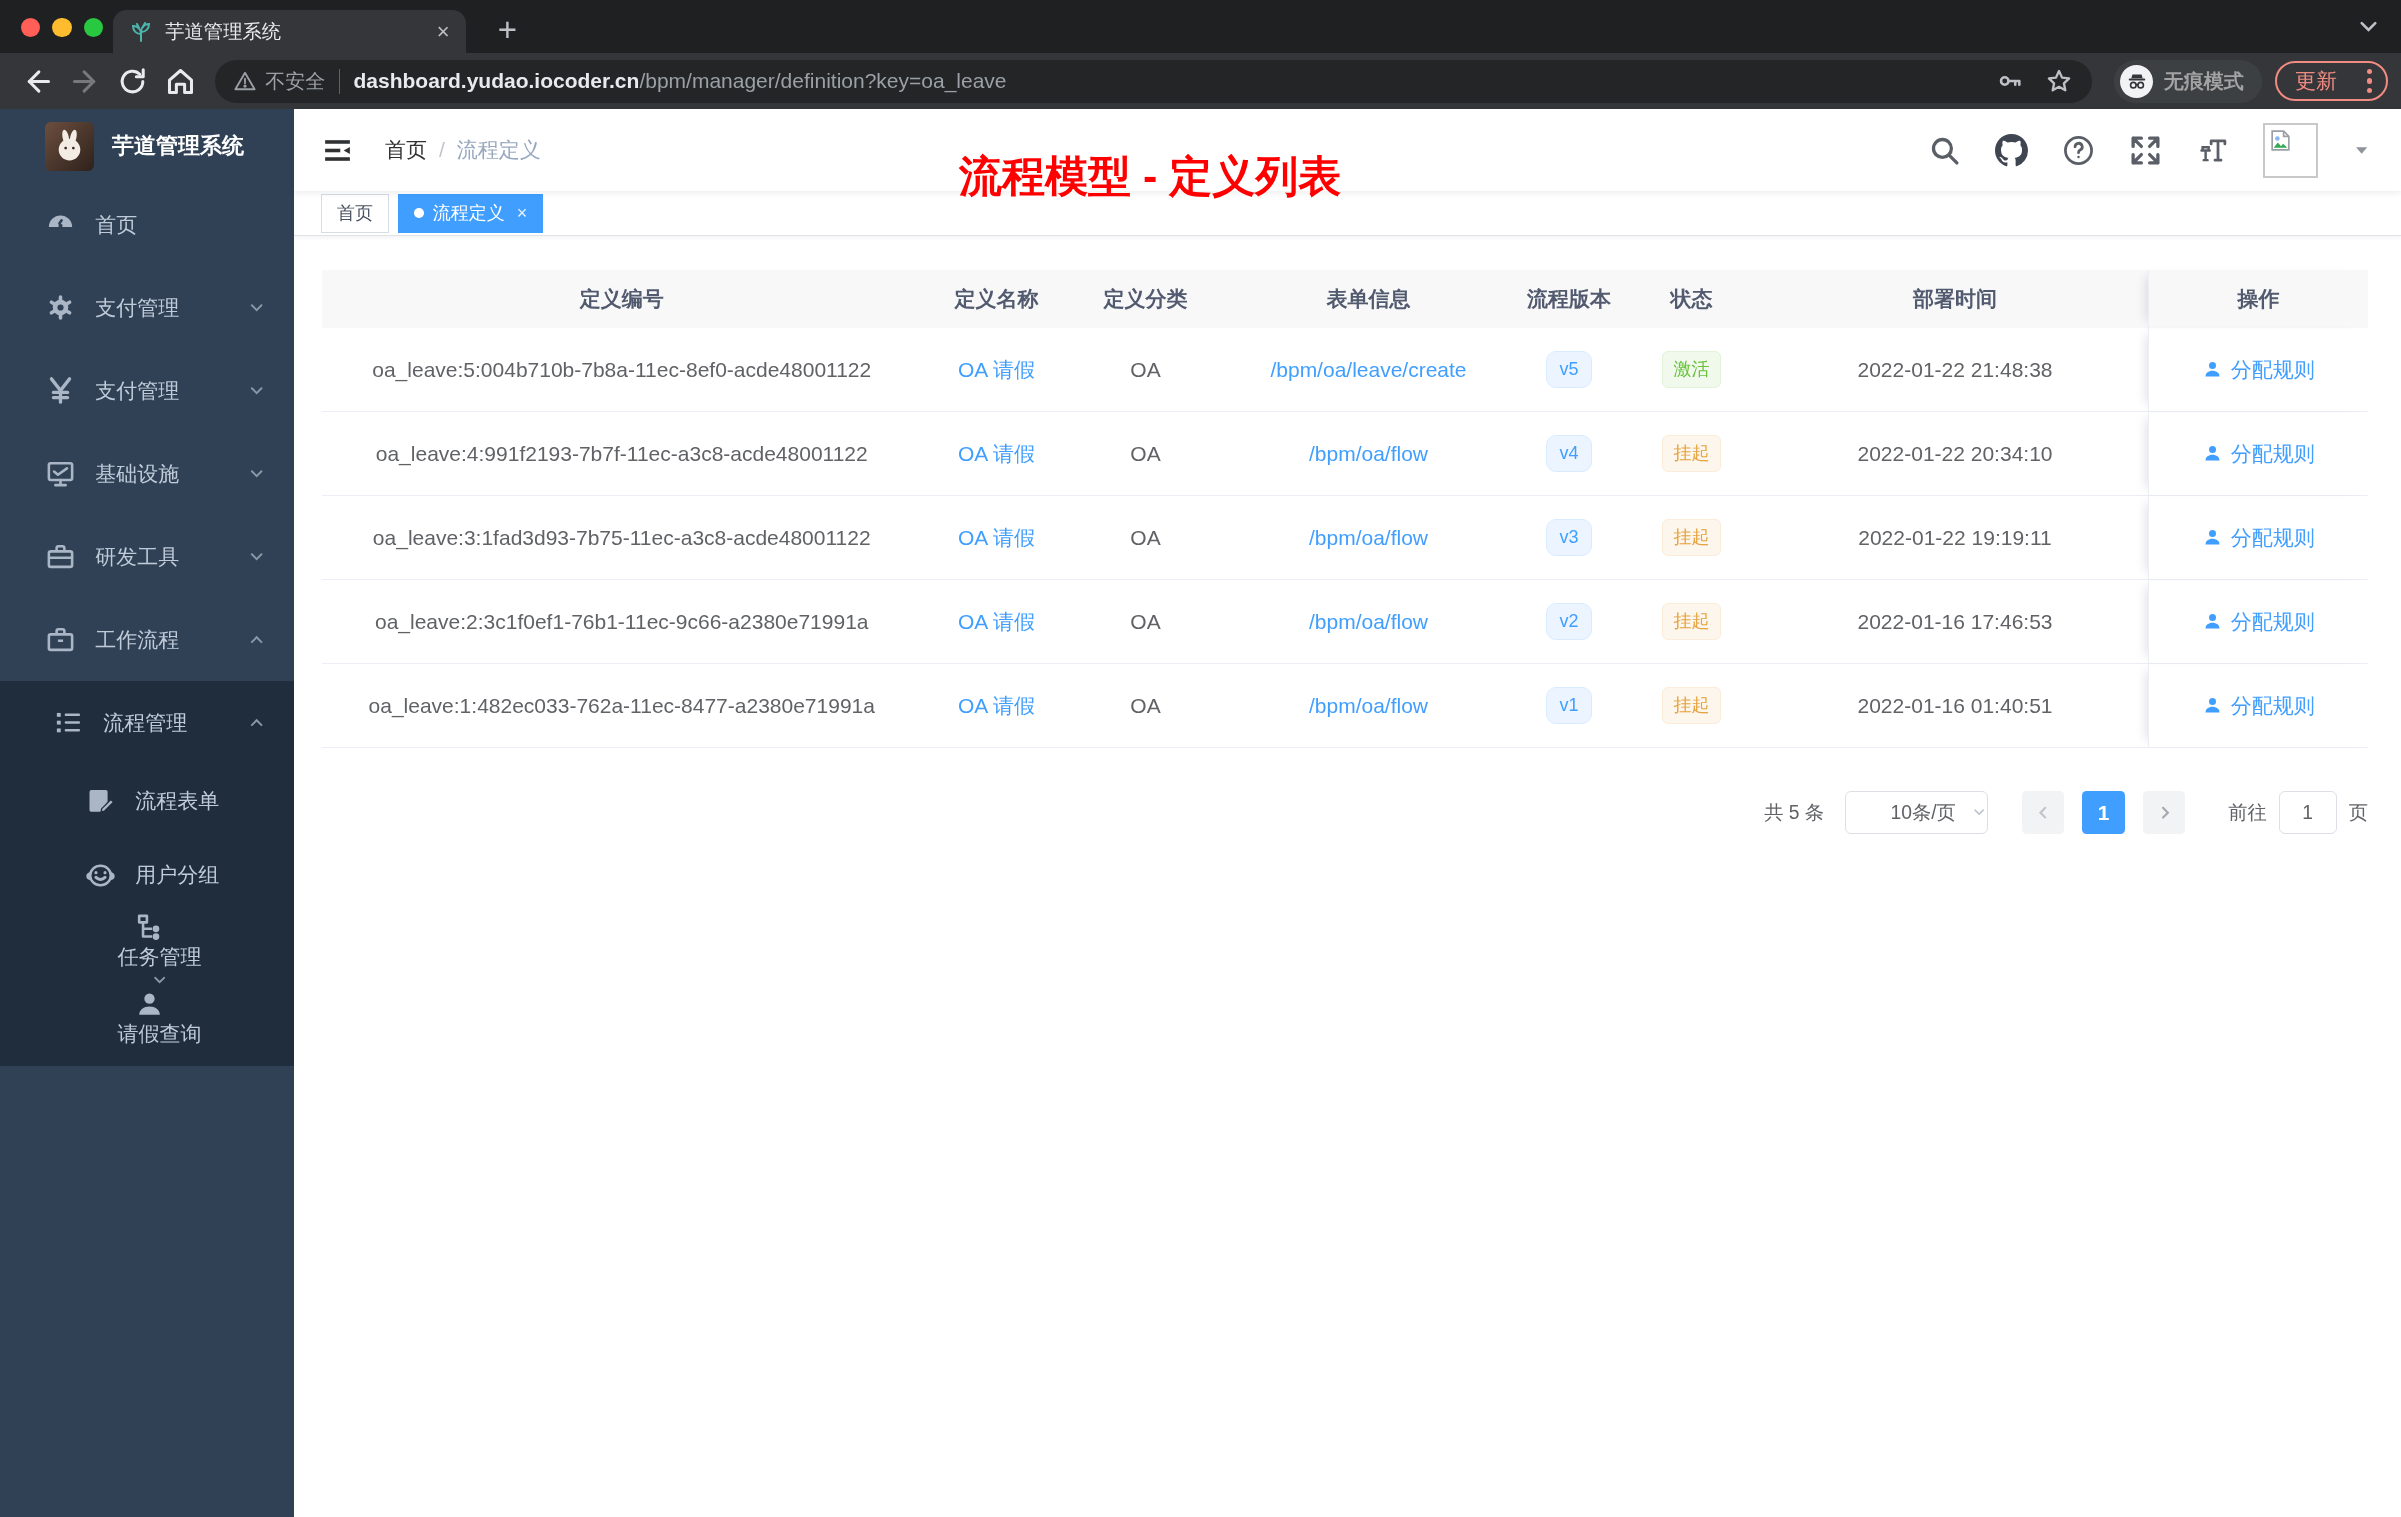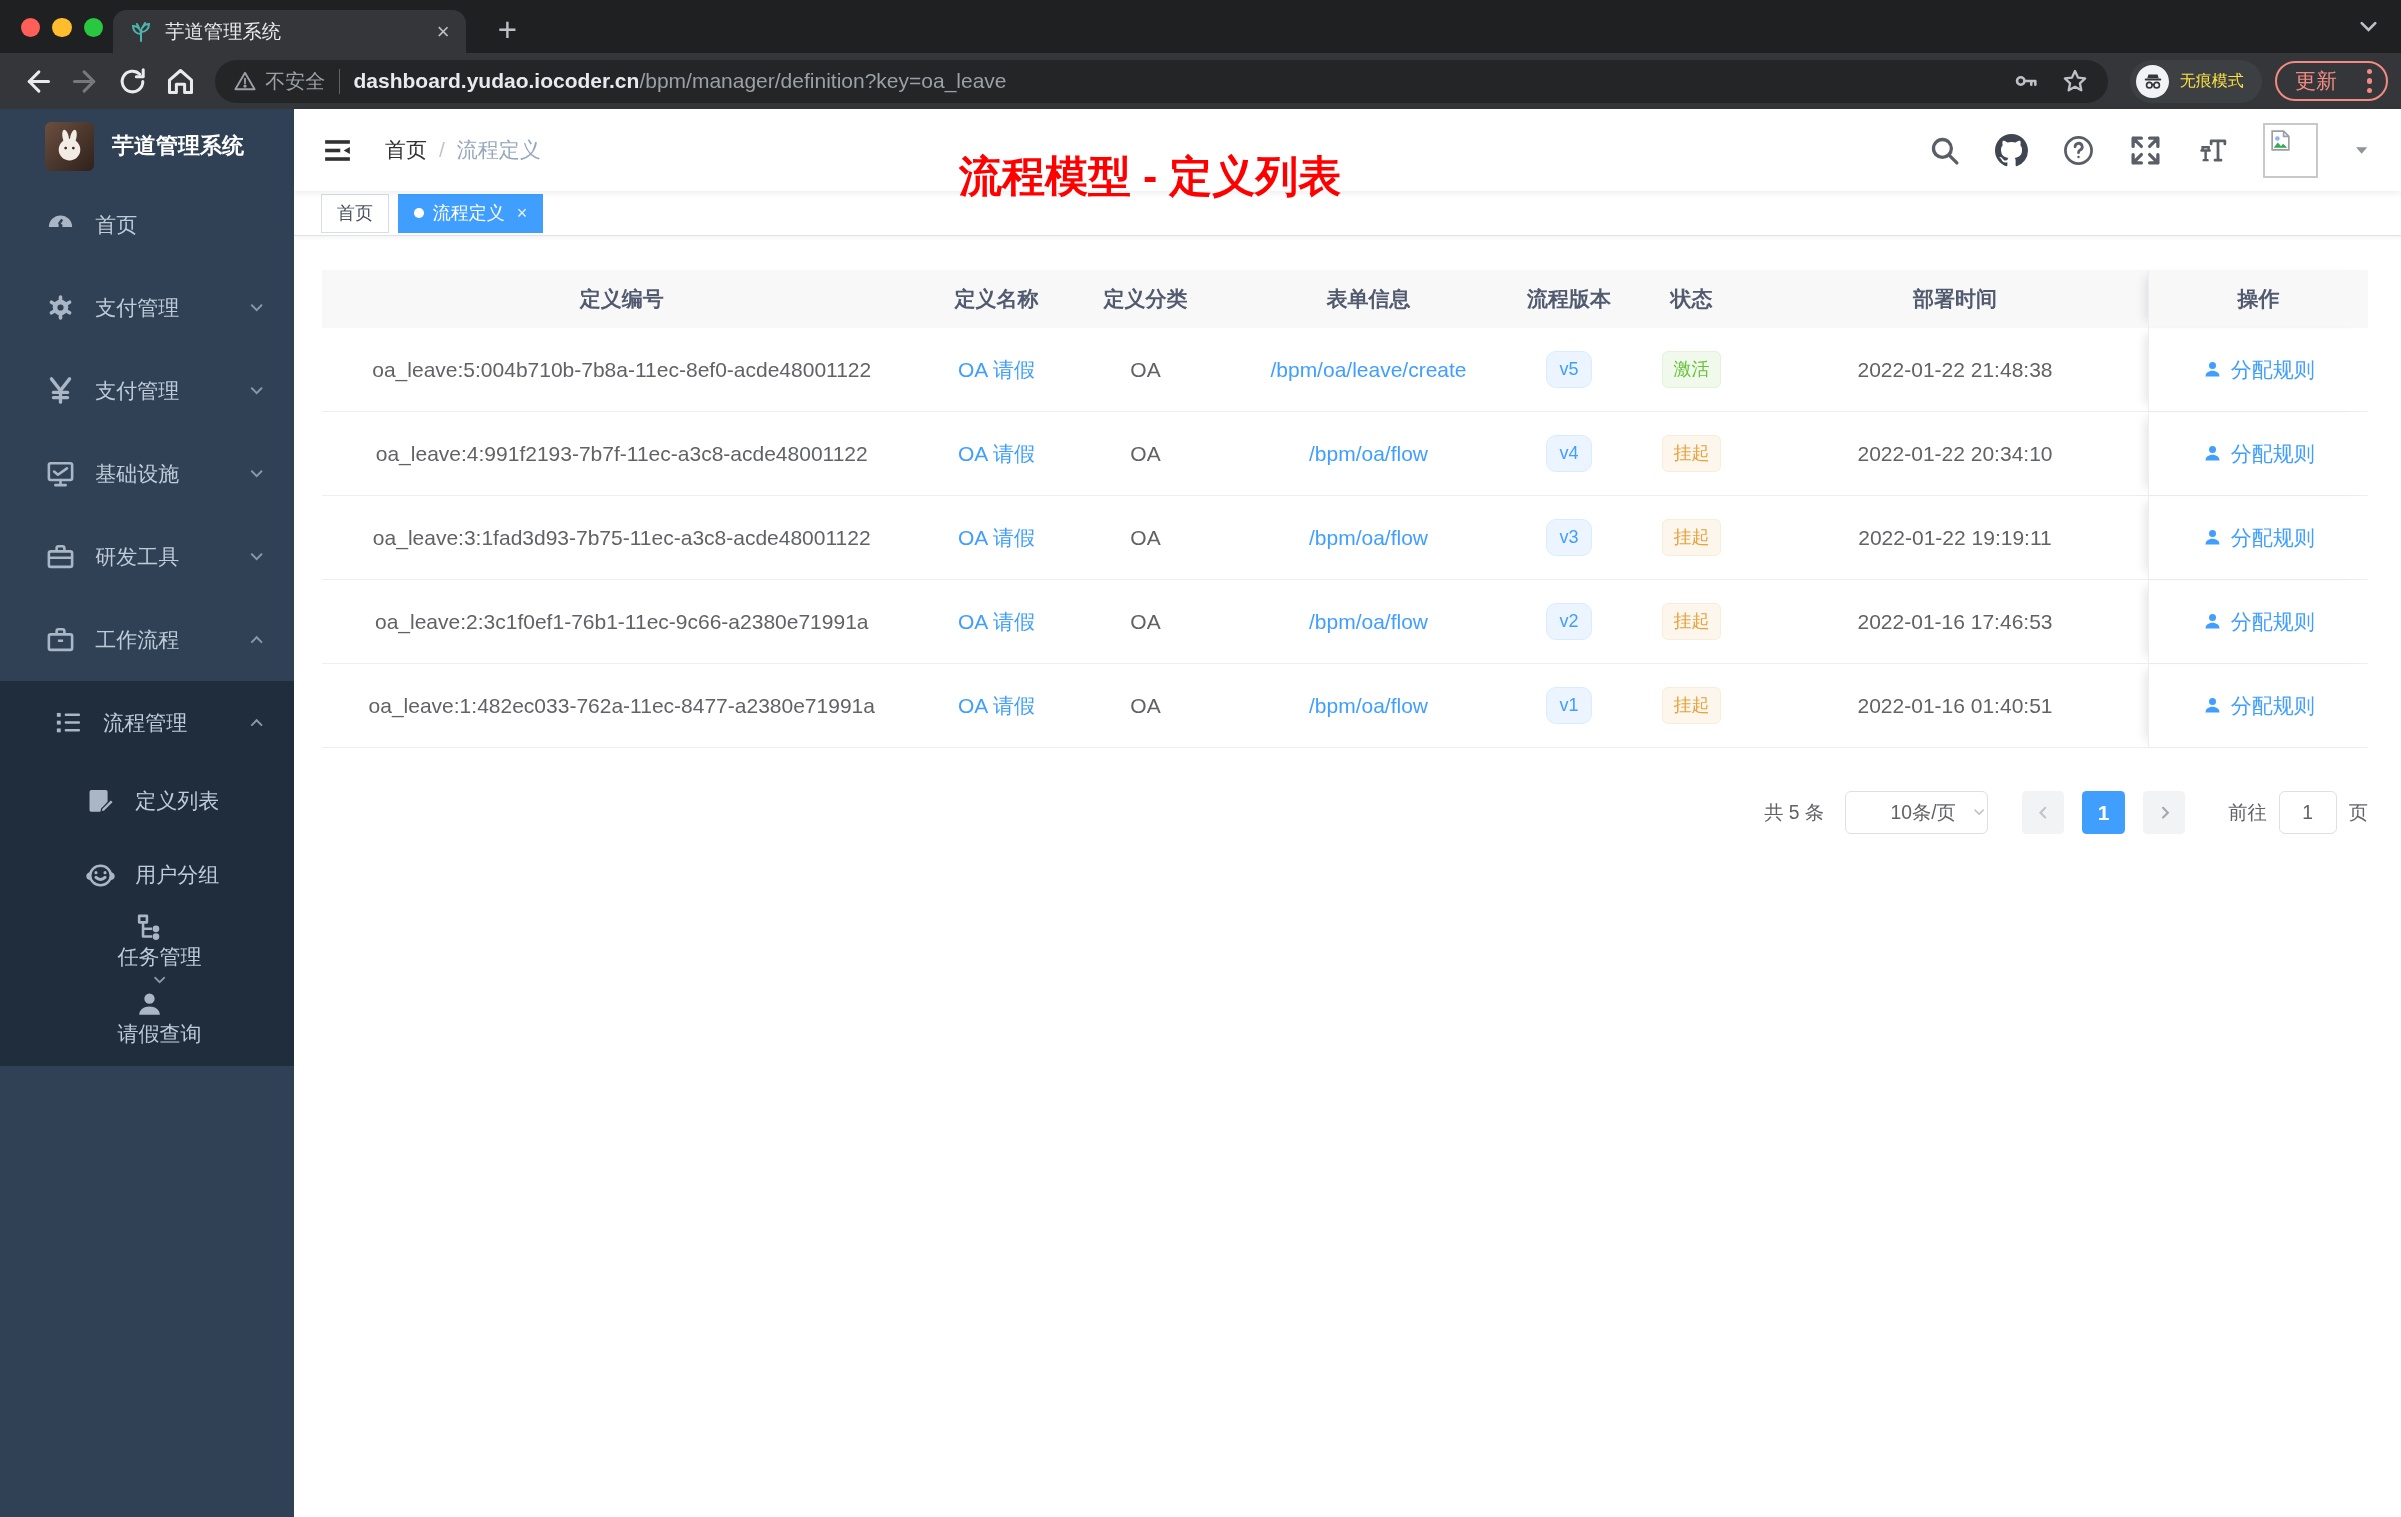--- a/index.html
+++ b/index.html
@@ -30,21 +30,21 @@
   .sec-label { color:#9aa0a6; font-size:20px; margin-right:13.4px; }
   .url-sep { width:1.5px; height:25px; background:#5f6368; margin-right:13.4px; }
   .url-text { font-size:21px; white-space:nowrap; overflow:hidden; flex:1; }
   .url-host { color:#e8eaed; font-weight:600; }
   .url-path { color:#9aa0a6; }
   .pill-right { display:flex; align-items:center; gap:21px; margin-left:15px; }
   .incog { height:43px; background:#3c4043; border-radius:21.5px; display:flex; align-items:center;
     padding:0 18px 0 6px; margin-left:12px; }
   .incog-circle { width:33px; height:33px; background:#f1f3f4; border-radius:50%;
     display:flex; align-items:center; justify-content:center; margin-right:10.4px; }
-  .incog-label { color:#fde047; font-size:16px; white-space:nowrap; }
+  .incog-label { color:#a3a3a3; font-size:20px; white-space:nowrap;font-weight:bold; }
   .update-pill { display:flex; align-items:center; border:2.2px solid #f28b82; border-radius:21.5px;
     height:40px; padding:0 13.4px 0 18px; margin-left:13.4px; gap:30px; }
   .update-label { color:#f28b82; font-size:21px; white-space:nowrap; }
   .vdots { display:flex; flex-direction:column; gap:4.5px; }
   .vdots i { width:5.2px; height:5.2px; background:#f28b82; border-radius:50%; }
 
   
   .app-row { display:flex; height:1408px; }
 
   
@@ -301,21 +301,21 @@
           <span class="m-label">流程管理</span>
           <svg width="19.3" height="19.3" viewBox="0 0 24 24" fill="none" stroke="#8a97a6" stroke-width="2.4" stroke-linecap="round">
               <path d="M6 15l6-6 6 6"></path>
             </svg>
         </div>
         <div class="menu-item lvl2">
           <svg class="m-ic" viewBox="0 0 24 24" fill="#aab6c5">
               <path d="M5 3h11a1.5 1.5 0 0 1 1.5 1.5V12l-5 8H5A1.5 1.5 0 0 1 3.5 18.5v-14A1.5 1.5 0 0 1 5 3z"></path>
               <path d="M14 15.5l7-7 2 2-7 7-2.6.6z" transform="translate(-1 2)" stroke="#1f2d3d" stroke-width="1"></path>
             </svg>
-          <span class="m-label">定义列表</span>
+          <span class="m-label">流程表单</span>
         </div>
         <div class="menu-item lvl2">
           <svg class="m-ic" viewBox="0 0 24 24" fill="none" stroke="#aab6c5" stroke-width="2" stroke-linecap="round">
               <ellipse cx="12" cy="12" rx="8" ry="7.5"></ellipse>
               <path d="M8.5 13.5c2 2 5 2 7 0M8.5 9.8h.01M15.5 9.8h.01" stroke-width="2.4"></path>
               <path d="M4 10.5C2.8 10.8 2 11.6 2 12.5s.8 1.7 2 2M20 10.5c1.2.3 2 1.1 2 2s-.8 1.7-2 2"></path>
             </svg>
           <span class="m-label">用户分组</span>
         </div>
         <div class="menu-item lvl1 short">

